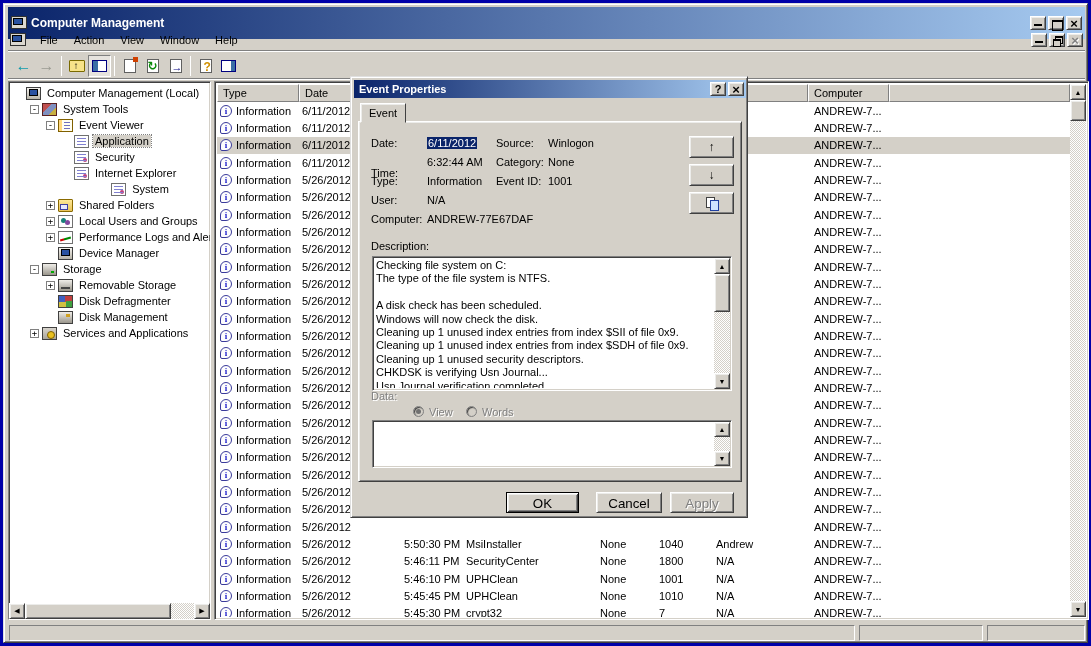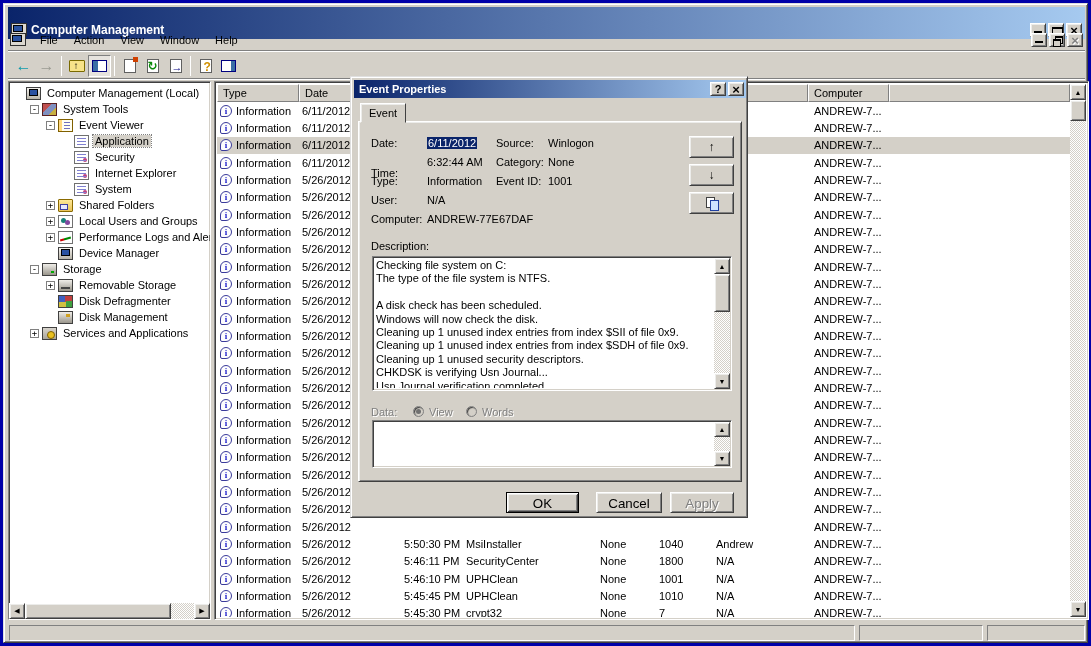--- a/index.html
+++ b/index.html
@@ -5,21 +5,21 @@
   html,body{margin:0;padding:0;background:#3a6ea5;}
   *{box-sizing:border-box;}
   #canvas{position:relative;width:1091px;height:646px;background:#0000a8;font-family:"Liberation Sans","DejaVu Sans",sans-serif;font-size:11px;color:#000;overflow:hidden;cursor:default;}
   .window{position:absolute;left:3px;top:3px;width:1085px;height:640px;background:#d4d0c8;border:1px solid;border-color:#dfdfdf #404040 #404040 #dfdfdf;box-shadow:inset 1px 1px 0 #fff, inset -1px -1px 0 #808080;}
 
   
   .out{border:1px solid;border-color:#fff #404040 #404040 #fff;box-shadow:inset 1px 1px 0 #ececea, inset -1px -1px 0 #808080;background:#d4d0c8;}
   .sunk{border:1px solid;border-color:#808080 #fff #fff #808080;box-shadow:inset 1px 1px 0 #404040, inset -1px -1px 0 #d4d0c8;background:#fff;}
 
   
-  .titlebar{position:absolute;left:4px;top:3px;width:1077px;height:21px;background:linear-gradient(to right,#0a246a,#a6caf0);display:flex;align-items:flex-start;padding:16px 3px;}
+  .titlebar{position:absolute;left:4px;top:3px;width:1077px;height:21px;background:linear-gradient(to right,#0a246a,#a6caf0);display:flex;align-items:center;padding:16px 3px;}
   .title-text{color:#fff;font-weight:bold;font-size:12px;margin-left:4px;flex:1;}
   .cap-btn{width:16px;height:14px;margin-left:2px;position:relative;flex:none;}
   .glyph-min::after{content:"";position:absolute;left:3px;bottom:3px;width:8px;height:2px;background:#000;}
   .glyph-max::after{content:"";position:absolute;left:3px;top:3px;width:9px;height:8px;border:1px solid #000;border-top-width:2px;}
   .glyph-close::after{content:"\00d7";position:absolute;left:0;top:-1px;width:100%;text-align:center;font-size:13px;font-weight:bold;}
   .glyph-close-dis::after{content:"\00d7";position:absolute;left:0;top:-1px;width:100%;text-align:center;font-size:13px;font-weight:bold;color:#808080;text-shadow:1px 1px 0 #fff;}
   .glyph-restore::before{content:"";position:absolute;left:5px;top:2px;width:6px;height:5px;border:1px solid #000;border-top-width:2px;background:#d4d0c8;}
   .glyph-restore::after{content:"";position:absolute;left:3px;top:5px;width:6px;height:5px;border:1px solid #000;border-top-width:2px;background:#d4d0c8;}
   .glyph-help::after{content:"?";position:absolute;left:0;top:0;width:100%;text-align:center;font-size:11px;font-weight:bold;}
 
@@ -221,21 +221,21 @@
           <div class="titem" style="padding-left: 51px;">
             <span class="tspace"></span>
             <span class="ic ic-log"></span>
             <span class="tlabel">Security</span>
           </div>
           <div class="titem" style="padding-left: 51px;">
             <span class="tspace"></span>
             <span class="ic ic-log"></span>
             <span class="tlabel">Internet Explorer</span>
           </div>
-          <div class="titem" style="padding-left: 51px;">
+          <div class="titem" style="padding-left: 51px; justify-content: center;">
             <span class="tspace"></span>
             <span class="ic ic-log"></span>
             <span class="tlabel">System</span>
           </div>
           <div class="titem" style="padding-left: 35px;">
             <span class="texp">+</span>
             <span class="ic ic-folder-shared"></span>
             <span class="tlabel">Shared Folders</span>
           </div>
           <div class="titem" style="padding-left: 35px;">
@@ -751,21 +751,21 @@
 Cleaning up 1 unused security descriptors.
 CHKDSK is verifying Usn Journal...
 Usn Journal verification completed.</div>
           <div class="vscroll track" style="top:1px;right:1px;bottom:1px;width:16px;">
             <span class="sbtn out" style="top:0;left:0;">▲</span>
             <span class="thumb out" style="top:16px;left:0;width:16px;height:38px;"></span>
             <span class="sbtn out" style="bottom:0;left:0;">▼</span>
           </div>
         </div>
 
-        <span class="f dis" style="left:12px;top:284px;">Data:</span>
+        <span class="f dis" style="left:12px;top:268px;">Data:</span>
         <span class="radio radio-on" style="left:54px;top:284px;"></span>
         <span class="f dis" style="left:70px;top:284px;">View</span>
         <span class="radio" style="left:107px;top:284px;"></span>
         <span class="f dis" style="left:123px;top:284px;">Words</span>
 
         <div class="databox sunk">
           <div class="vscroll track" style="top:1px;right:1px;bottom:1px;width:16px;">
             <span class="sbtn out" style="top:0;left:0;height:15px;">▲</span>
             <span class="sbtn out" style="bottom:0;left:0;height:15px;">▼</span>
           </div>

